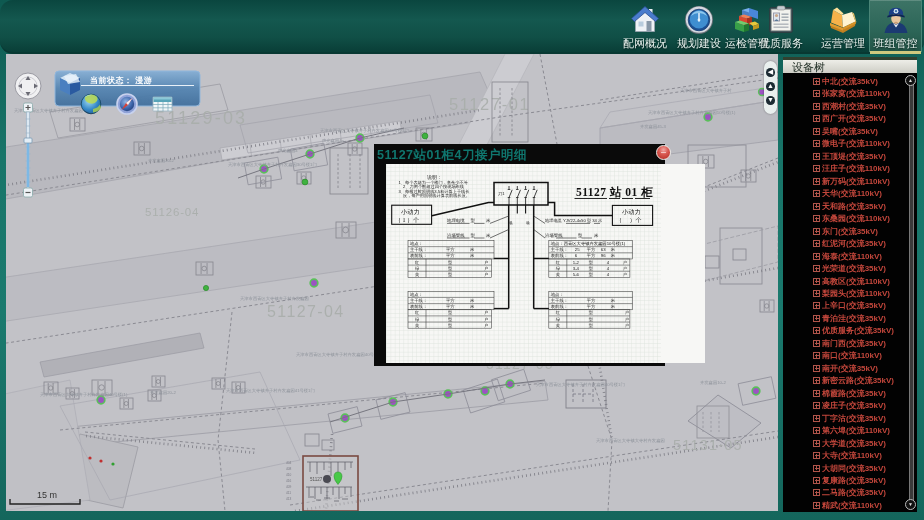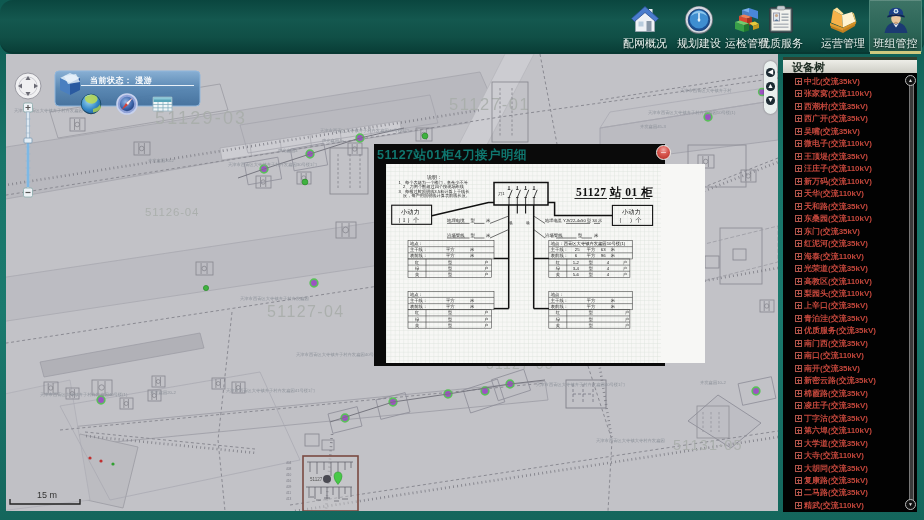--- a/index.html
+++ b/index.html
@@ -17,24 +17,24 @@
   border-left:1px solid #4a8577;border-right:1px solid #4a8577;
   box-shadow:inset 0 1px 0 rgba(255,255,255,.18);}
 .tab.sel:after{content:"";position:absolute;left:0;right:0;bottom:-2px;height:3px;background:#cfc97e;}
 #map{position:absolute;left:6px;top:54px;width:772px;height:457px;background:#c2c2c7;overflow:hidden;}
 #popup{position:absolute;left:374px;top:144px;width:291px;height:222px;background:#0a0a0a;}
 #popup .ttl{position:absolute;left:3px;top:3px;font-size:12.5px;font-weight:bold;color:#0f766e;letter-spacing:0.5px;}
 #pwhite{position:absolute;left:12px;top:20px;width:275px;height:199px;background:#f7f7f5;padding-left:44px;}
 #panel{position:absolute;left:783px;top:57px;width:134px;height:455px;}
 #phead{position:absolute;left:0;top:0;width:134px;height:16px;
   background:linear-gradient(180deg,#eeeee8,#cdcdc5);border-top:3px solid #31402f;
-  font-size:11px;font-weight:bold;color:#1d2b22;line-height:15px;padding-left:9px;box-sizing:border-box;}
+  font-size:11px;font-weight:normal;color:#1d2b22;line-height:15px;padding-left:9px;box-sizing:border-box;}
 #plist{position:absolute;left:0;top:16px;width:134px;height:439px;background:#020202;}
 .itm{position:relative;height:12.47px;line-height:12.47px;font-size:8px;font-weight:bold;
-  color:#c4473c;white-space:nowrap;padding-left:12px;}
+  color:#c4473c;white-space:nowrap;padding-left:20px;margin-left:10px;}
 .itm:before{content:"";display:inline-block;width:5px;height:5px;border:1px solid #b0544a;
   margin-right:2px;vertical-align:-1px;
   background:linear-gradient(#b0544a,#b0544a) 50% 50%/4px 1px no-repeat,
              linear-gradient(#b0544a,#b0544a) 50% 50%/1px 4px no-repeat;}
 #pill{position:absolute;left:764px;top:61px;width:13px;height:53px;background:#e9efee;border-radius:7px;
   box-shadow:0 0 2px rgba(0,0,0,.4);}
 .pbt{position:absolute;left:2.2px;width:8.6px;height:8.6px;border-radius:50%;background:#1c2b33;color:#fff;
   font-size:7px;line-height:8.6px;text-align:center;}
 #litems{position:absolute;left:0;top:3px;width:128px;overflow:hidden;}
 #sbar{position:absolute;right:3.5px;top:10px;bottom:10px;width:3px;background:#3a3a3a;border-left:1px solid #777;border-right:1px solid #777;}

